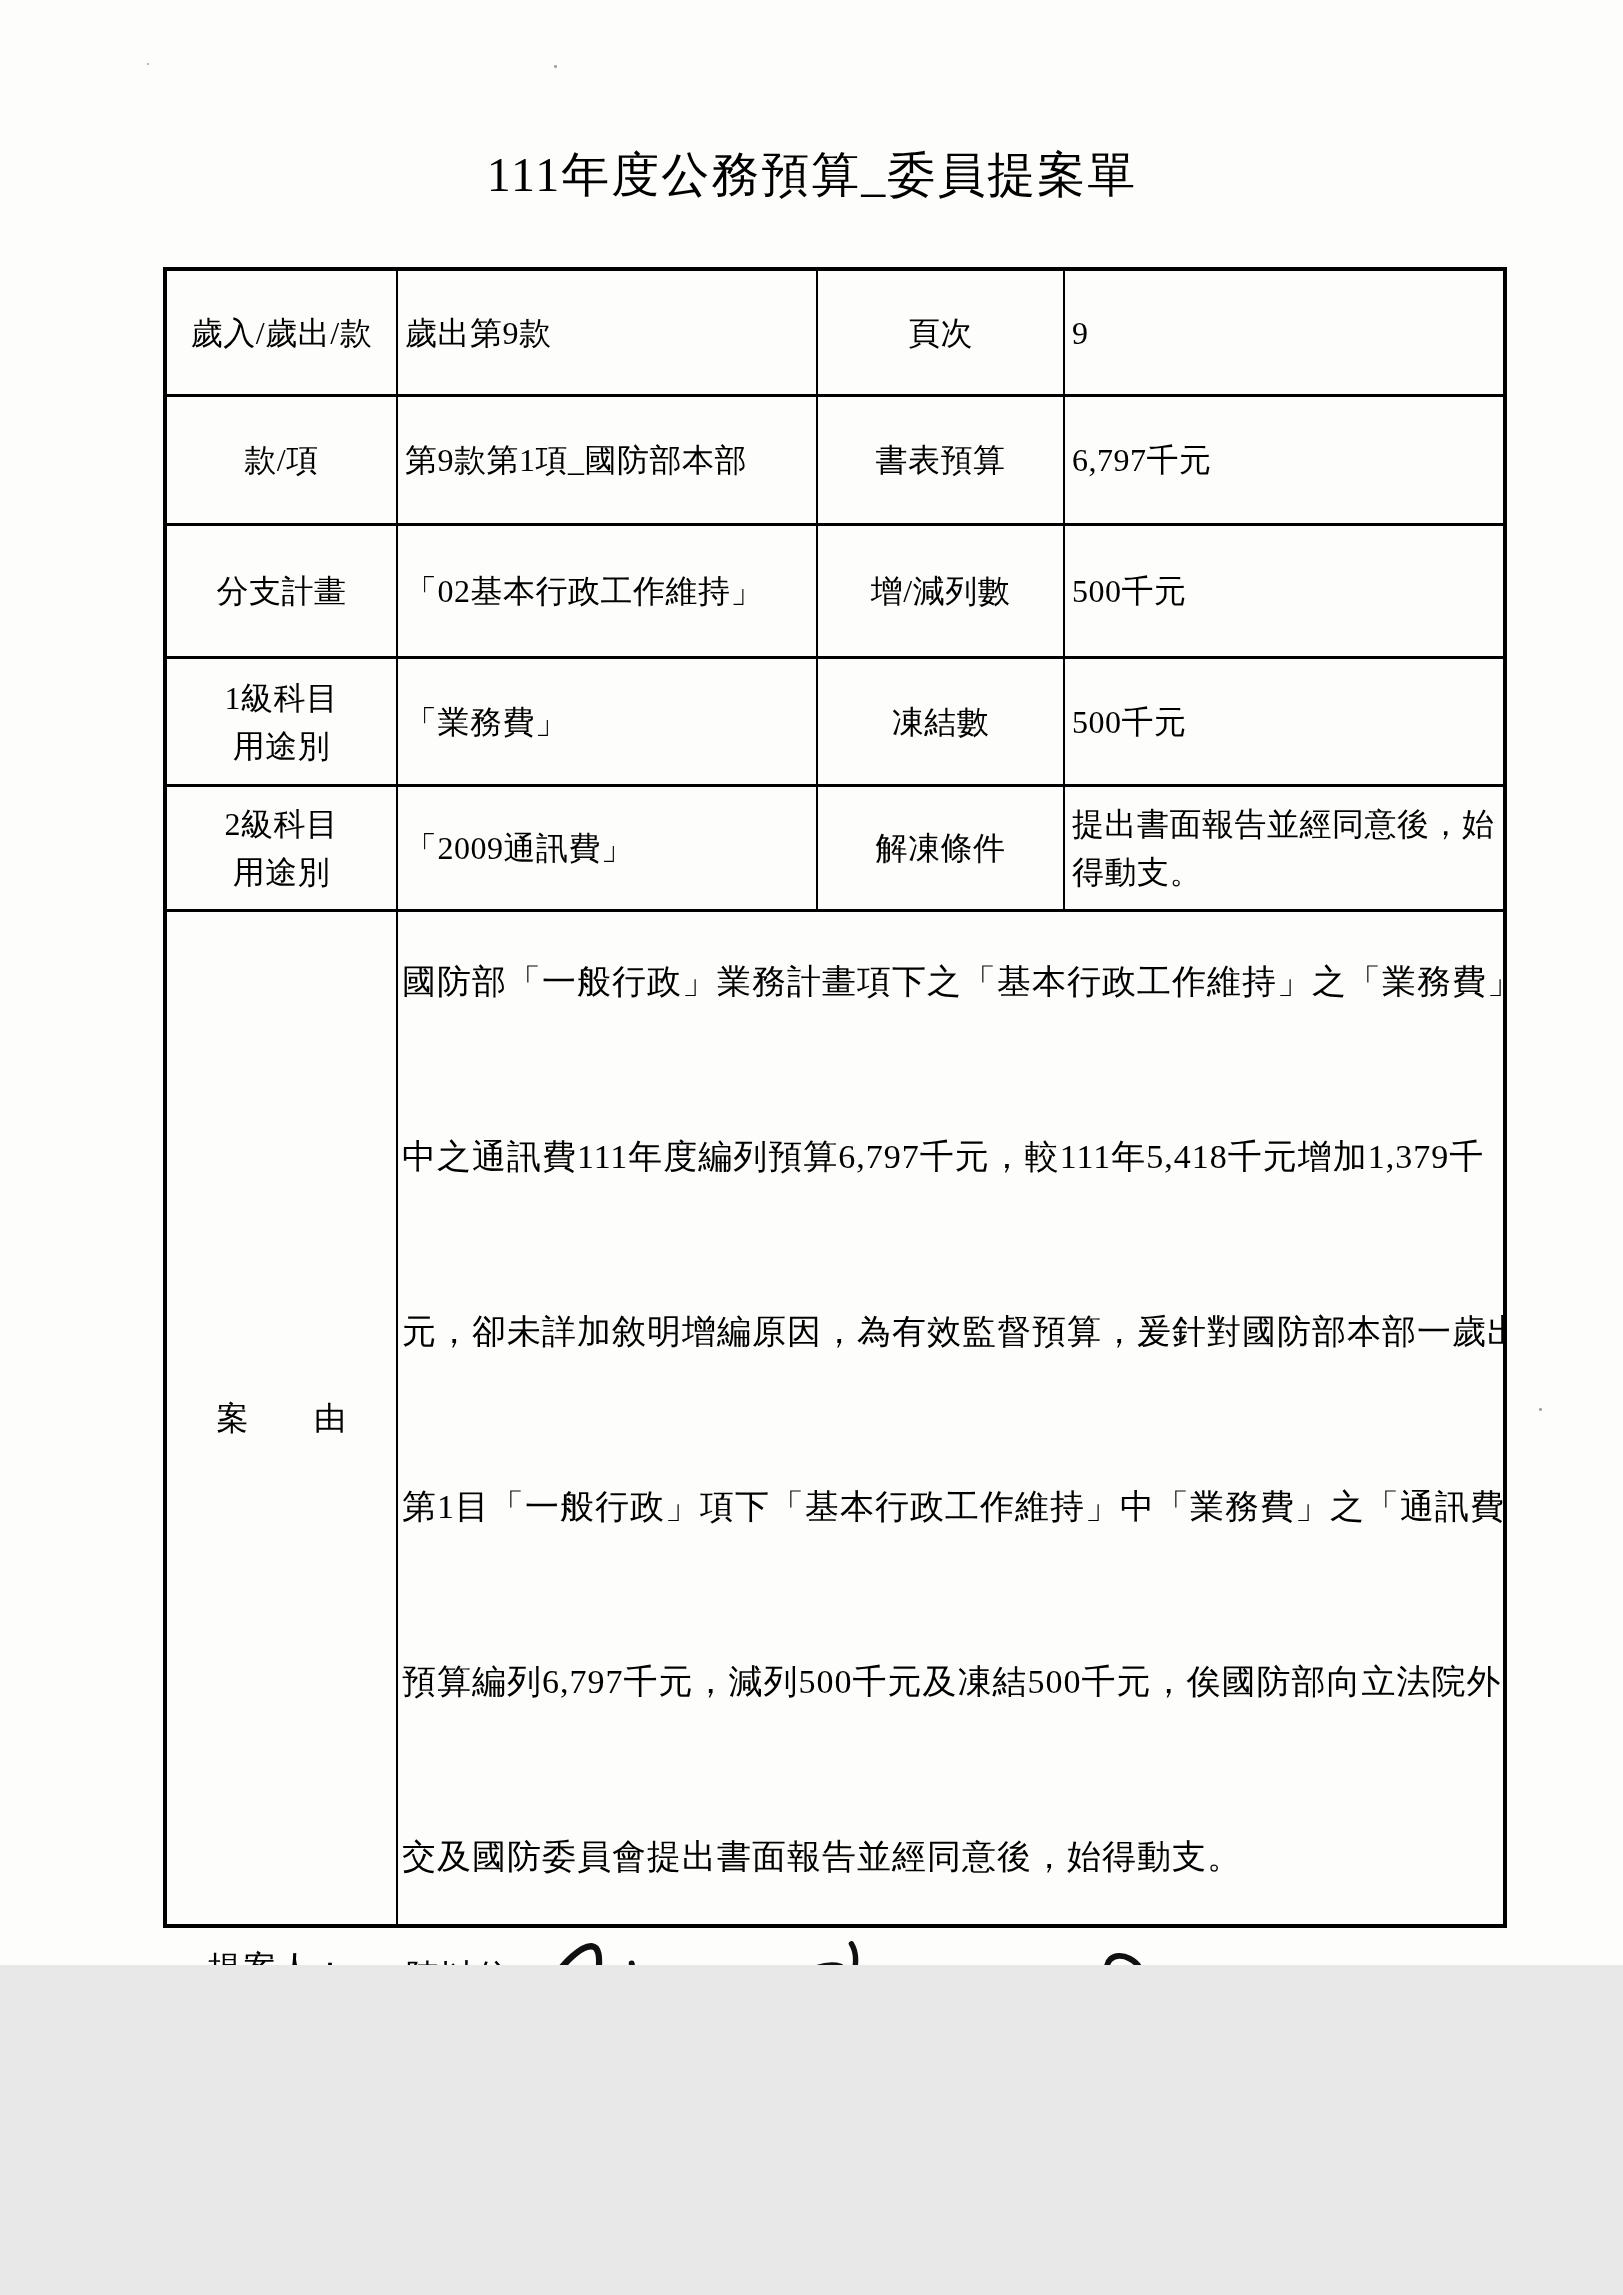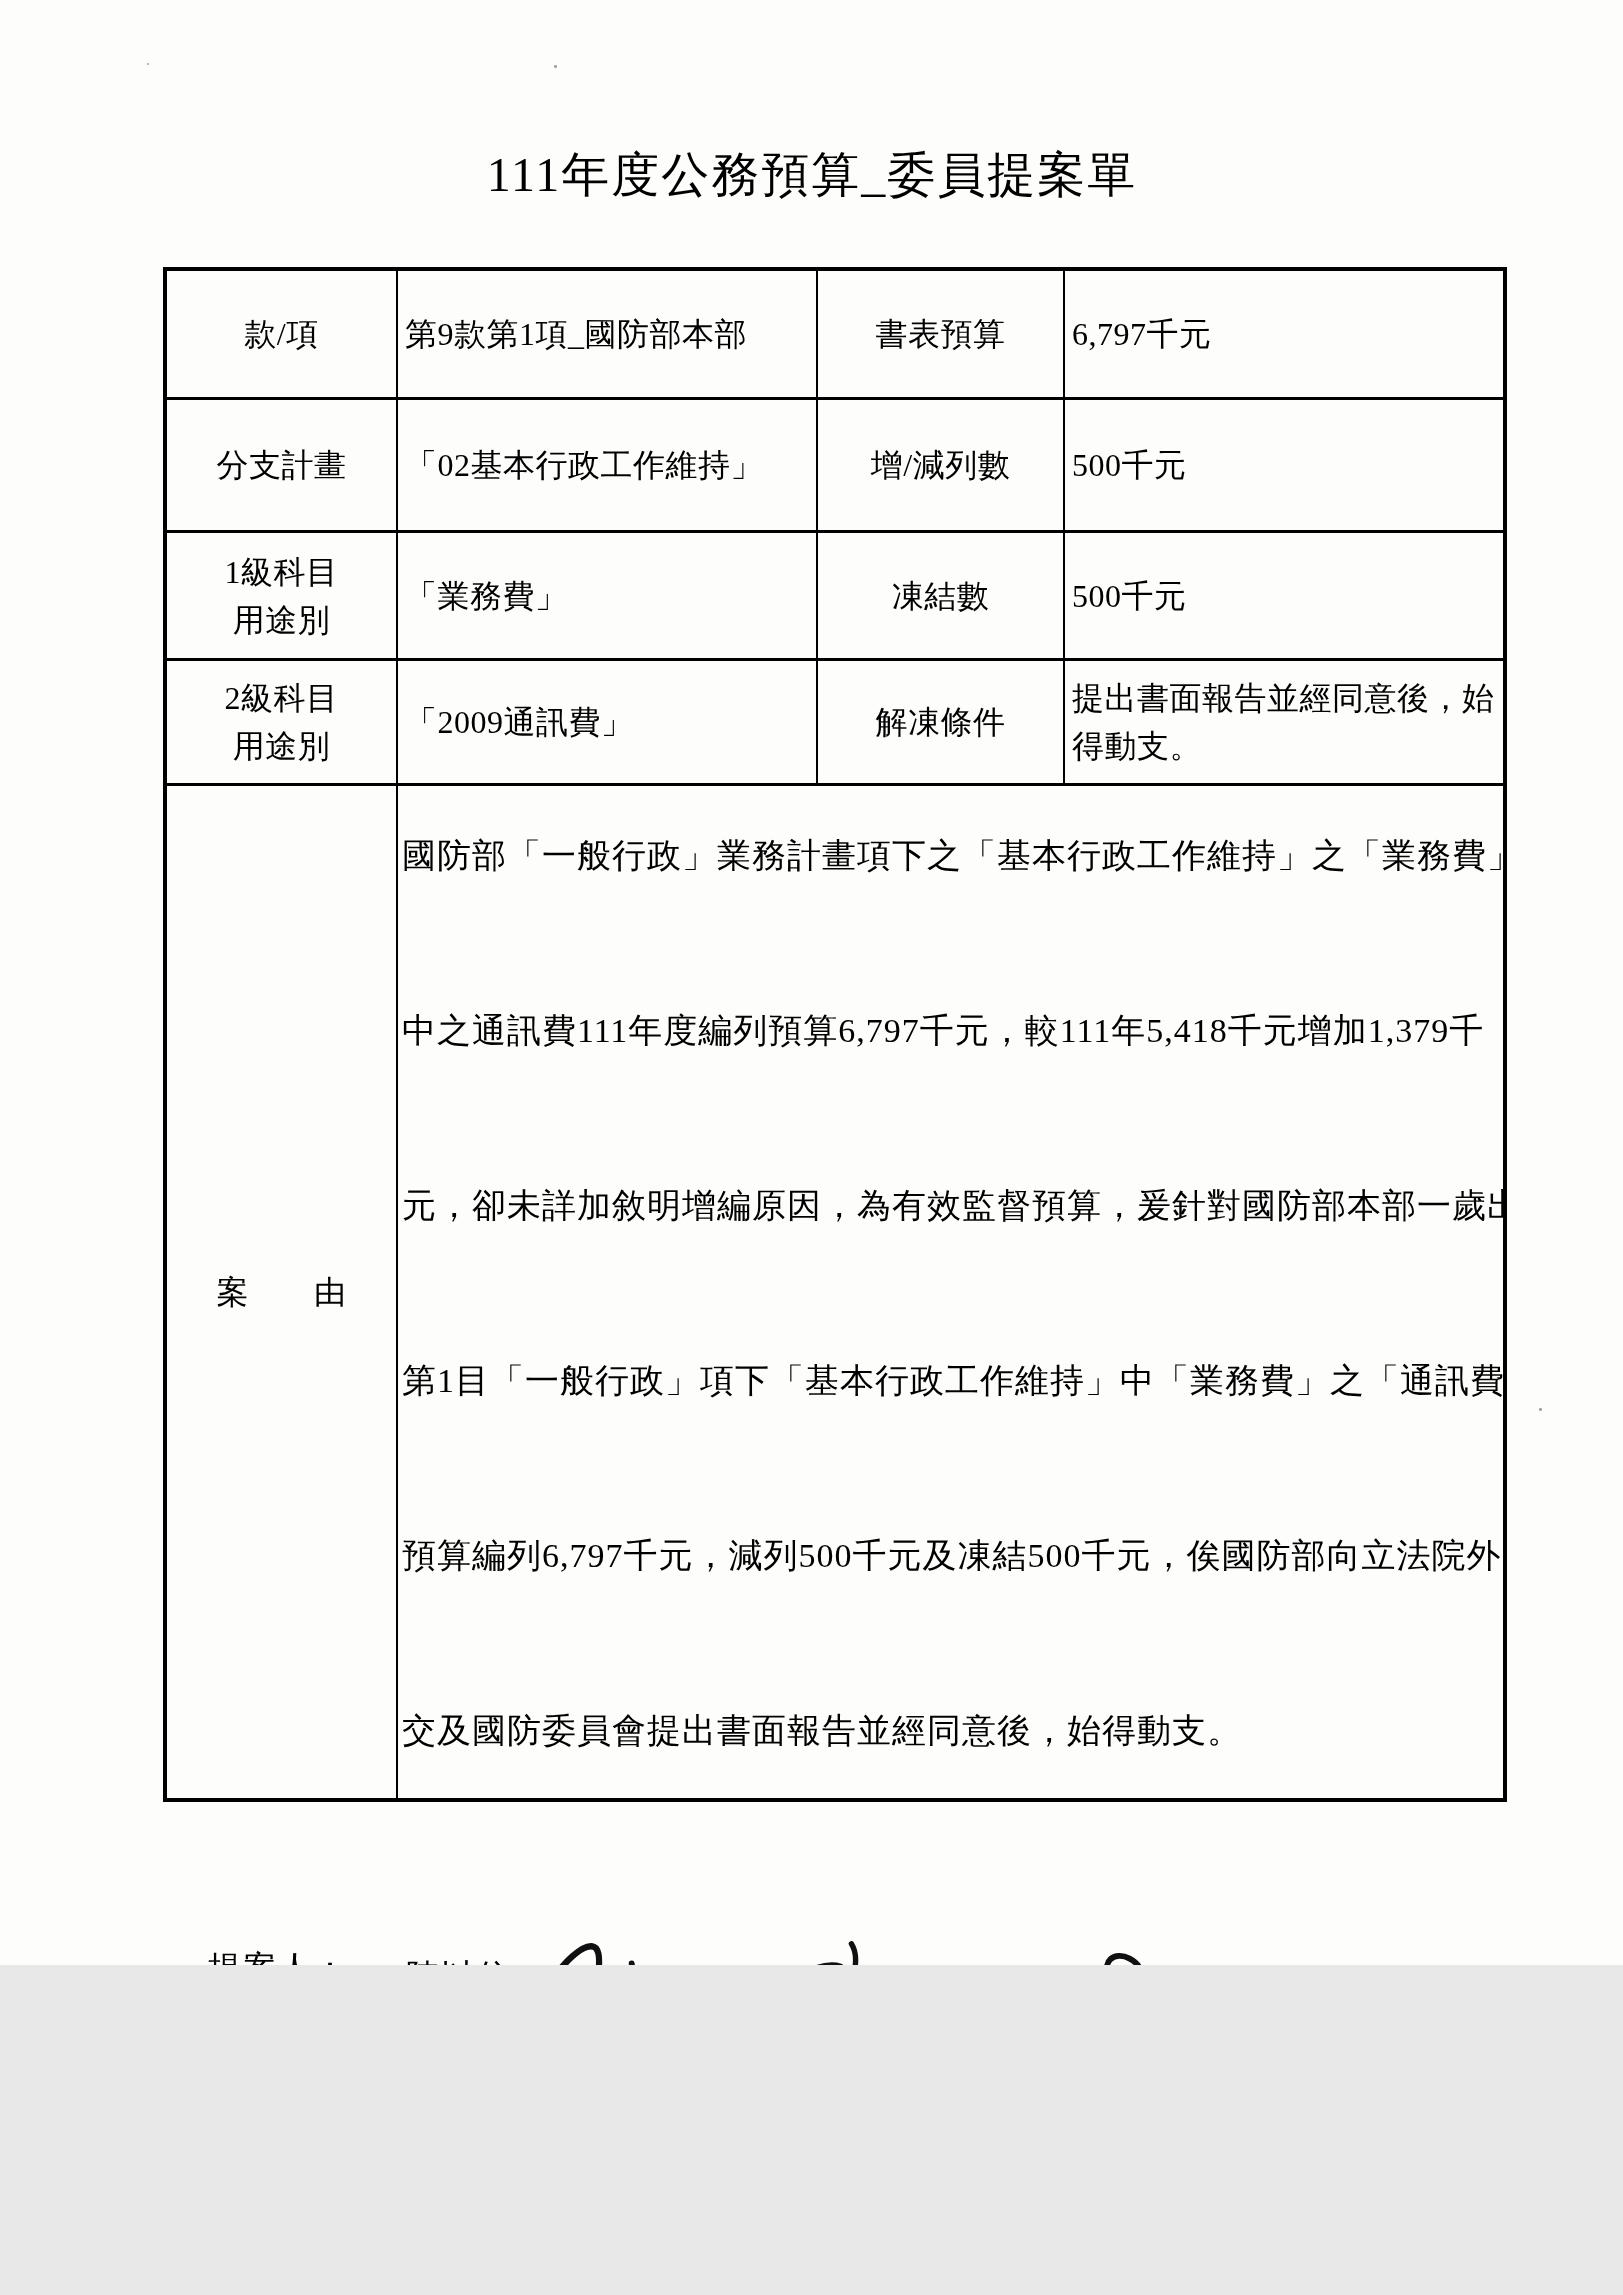--- a/index.html
+++ b/index.html
@@ -118,20 +118,26 @@
   <div class="doc-title">111年度公務預算_委員提案單</div>
 
   <table class="proposal">
     <colgroup>
       <col style="width:232px">
         <col style="width:420px">
         <col style="width:247px">
         <col style="width:441px">
     </colgroup>
     <tbody>
+        <tr class="r1">
+      <td class="lbl">歲入/歲出/款</td>
+      <td class="val">歲出第9款</td>
+      <td class="lbl">頁次</td>
+      <td class="val">9</td>
+    </tr>
     <tr class="r2">
       <td class="lbl">款/項</td>
       <td class="val">第9款第1項_國防部本部</td>
       <td class="lbl">書表預算</td>
       <td class="val">6,797千元</td>
     </tr>
     <tr class="r5">
       <td class="lbl">分支計畫</td>
       <td class="val">「02基本行政工作維持」</td>
       <td class="lbl">增/減列數</td>

